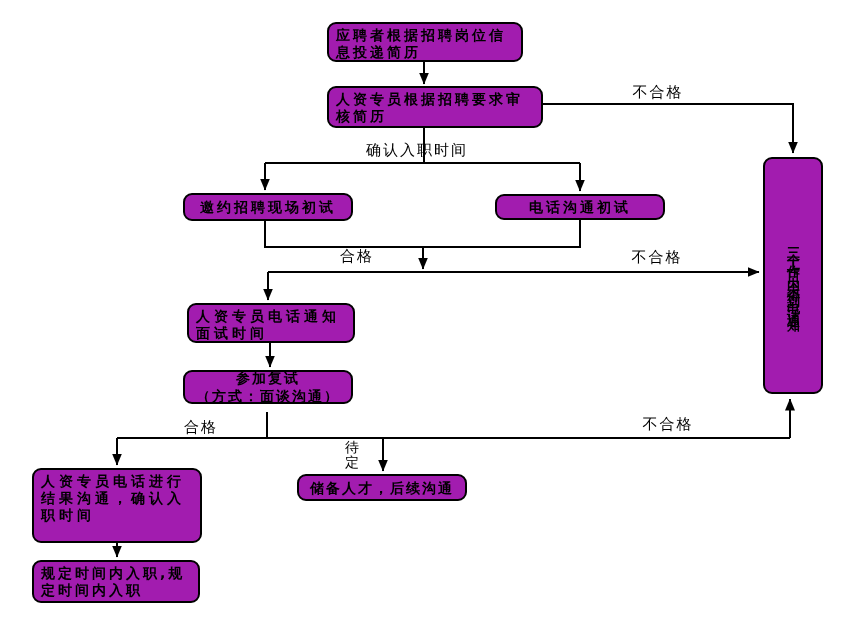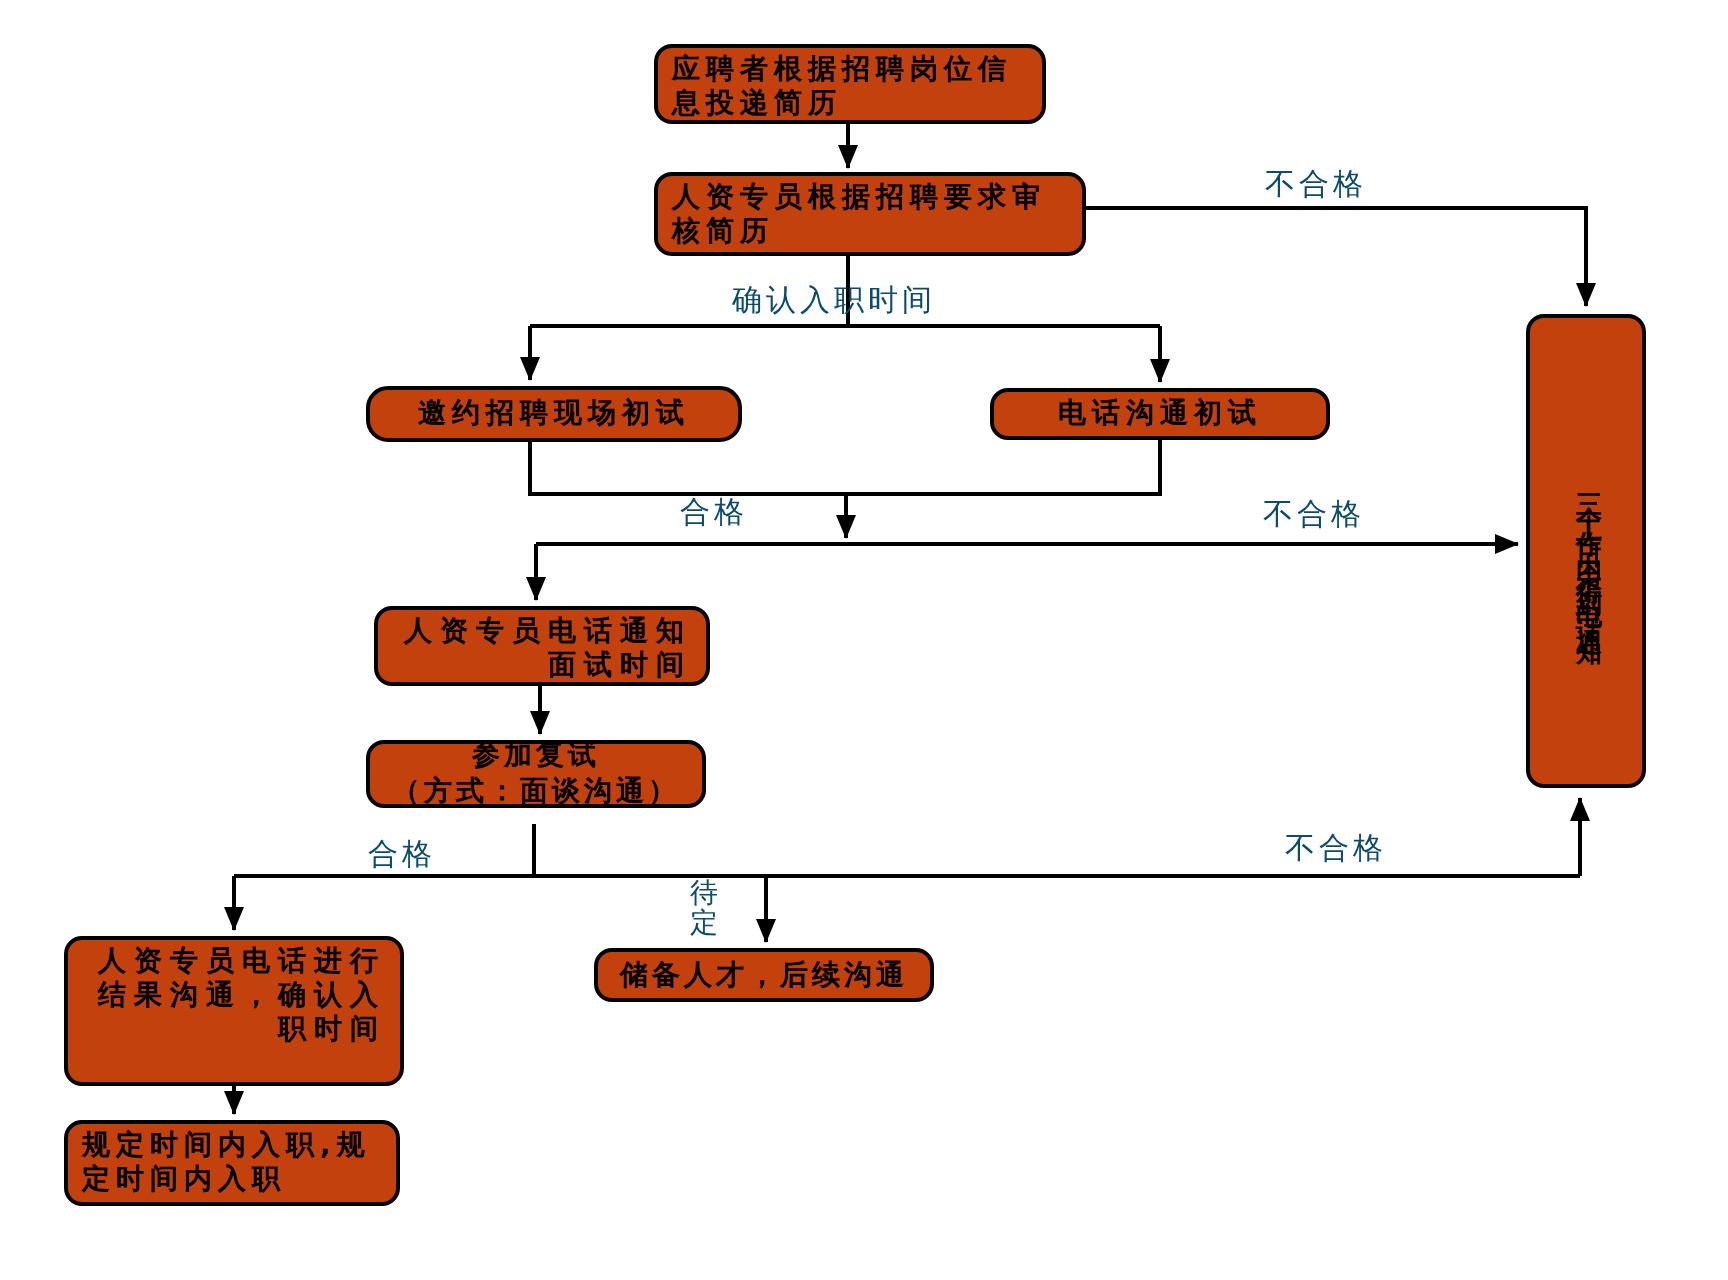--- a/index.html
+++ b/index.html
@@ -3,37 +3,37 @@
 <meta charset="utf-8">
 <style>
   html,body { margin:0; padding:0; background:#ffffff; }
   .stage {
     position:relative; width:864px; height:640px; background:#ffffff;
     font-family:"DejaVu Sans", sans-serif; overflow:hidden; color:#000;
   }
   svg.connectors { position:absolute; left:0; top:0; }
   .node {
     position:absolute; box-sizing:border-box;
-    background:#c2410c; border:2px solid #000; border-radius:9px;
+    background:#a21caf; border:2px solid #000; border-radius:9px;
     color:#000; font-weight:bold; font-size:14px;
     letter-spacing:3px; line-height:17px; white-space:pre-line;
   }
   .node.pad { padding:3px 7px 2px 7px; }
   .node.center {
     display:flex; align-items:center; justify-content:center;
     text-align:center; line-height:18px;
   }
-  .node.sp4 { letter-spacing:4px;text-align:right; }
+  .node.sp4 { letter-spacing:4px; }
   .node.vert {
     writing-mode:vertical-rl; text-orientation:upright;
     display:flex; align-items:center; justify-content:center;
     font-size:13px; letter-spacing:6px; line-height:56px; text-align:center;
   }
   .elabel {
-    position:absolute; font-size:15px; font-weight:400; color:#0c4a6e;
+    position:absolute; font-size:15px; font-weight:400; color:#000000;
     text-align:center; letter-spacing:2px; line-height:17px;
   }
   .elabel.vert2 { letter-spacing:0; line-height:15px; font-size:14px; }
 </style>
 </head>
 <body>
 
 <div class="stage">
 
   <svg class="connectors" width="864" height="640" viewBox="0 0 864 640">
@@ -62,21 +62,21 @@
       <path d="M383 438 V471" marker-end="url(#ah)"></path>
       <path d="M790 438 V399" marker-end="url(#ah)"></path>
       <path d="M117 530 V557" marker-end="url(#ah)"></path>
     </g>
   </svg>
 
   <div class="node pad" style="left:327px; top:22px; width:196px; height:40px;">应聘者根据招聘岗位信息投递简历</div>
 
   <div class="node pad" style="left:327px; top:86px; width:216px; height:42px;">人资专员根据招聘要求审核简历</div>
 
-  <div class="node center" style="left:183px; top:193px; width:188px; height:28px;border-radius:11px;">邀约招聘现场初试</div>
+  <div class="node center" style="left:183px; top:193px; width:170px; height:28px;">邀约招聘现场初试</div>
 
   <div class="node center" style="left:495px; top:194px; width:170px; height:26px;">电话沟通初试</div>
 
   <div class="node pad sp4" style="left:187px; top:303px; width:168px; height:40px;">人资专员电话通知面试时间</div>
 
   <div class="node center" style="left:183px; top:370px; width:170px; height:34px; letter-spacing:2px;">参加复试
 （方式：面谈沟通）</div>
 
   <div class="node vert" style="left:763px; top:157px; width:60px; height:237px;">三个工作日内未得到电话通知</div>
 

